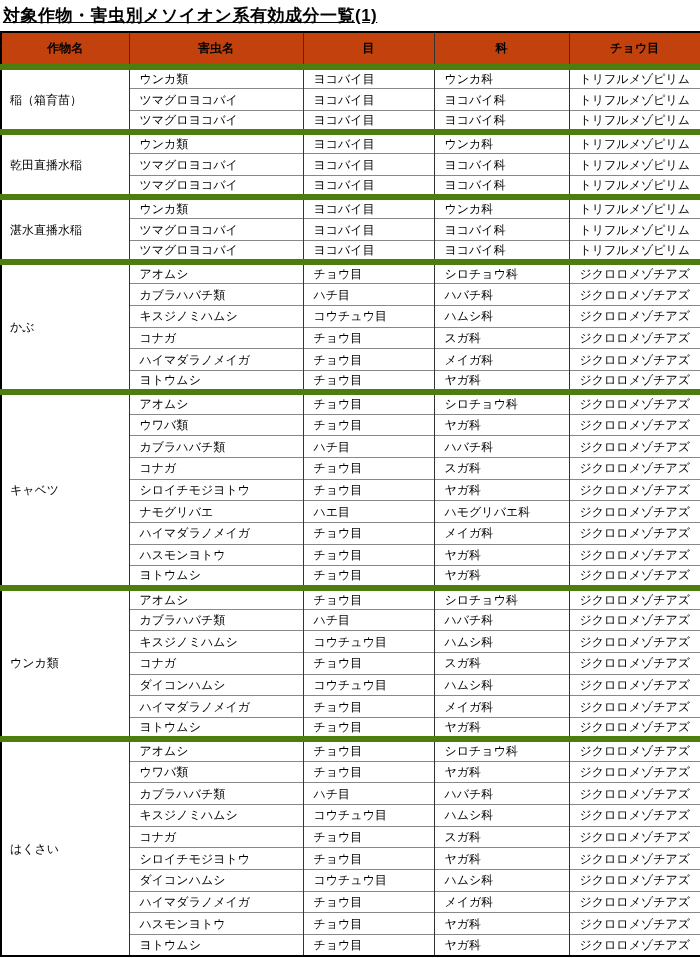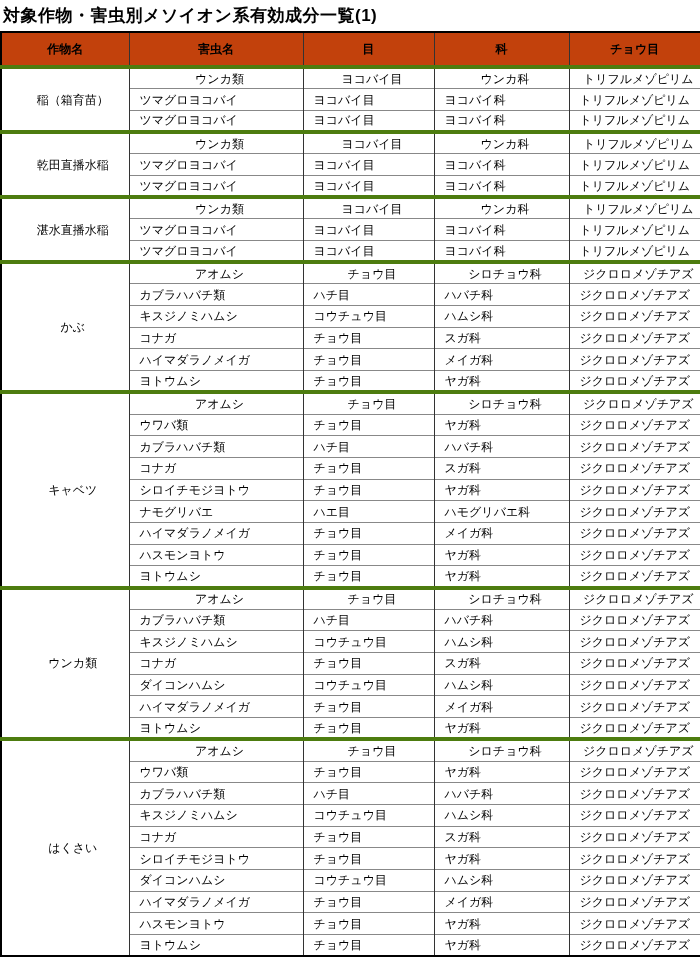--- a/index.html
+++ b/index.html
@@ -8,20 +8,21 @@
     width: 700px; height: 958px;
     position: relative; overflow: hidden;
     font-family: "Liberation Sans", "DejaVu Sans", sans-serif;
     color: #000000;
   }
   .page { position: absolute; inset: 0; background: #ffffff; }
   .title {
     position: absolute; top: 4px; left: 3px;
     font-size: 17px; font-weight: bold; letter-spacing: 0.5px;
     white-space: nowrap;
+    text-decoration: underline;
   }
   table.data-table {
     position: absolute; top: 31px; left: 0;
     width: 700px;
     border-collapse: collapse; table-layout: fixed;
     border: 2px solid #000000;
   }
   thead th {
     height: 35px;
     border: 1px solid #333333;
@@ -33,23 +34,23 @@
   tbody td {
     height: 21.7px;
     border-left: 1px solid #333333;
     border-right: 1px solid #333333;
     border-top: 1px solid #888888;
     font-size: 12px; line-height: 1;
     padding: 0 3px 0 10px;
     vertical-align: middle;
     white-space: nowrap; overflow: hidden;
   }
-  tbody tr.group-first td { border-top: 4px solid #4d7c0f; text-align: center; }
+  tbody tr.group-first td { border-top: 6px solid #4d7c0f; }
   tbody td.crop-cell {
-    padding-left: 18px;
+    padding-left: 8px;
     border-top: 2px solid #333333;
     vertical-align: middle;
   }
 </style>
 </head>
 <body>
 
 <div class="page">
   <div class="title">対象作物・害虫別メソイオン系有効成分一覧(1)</div>
 

